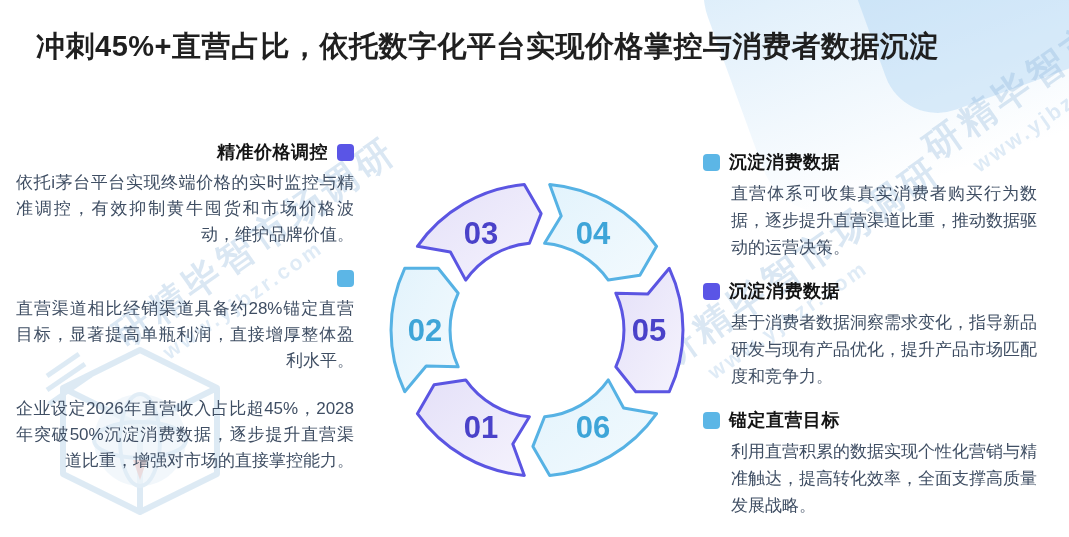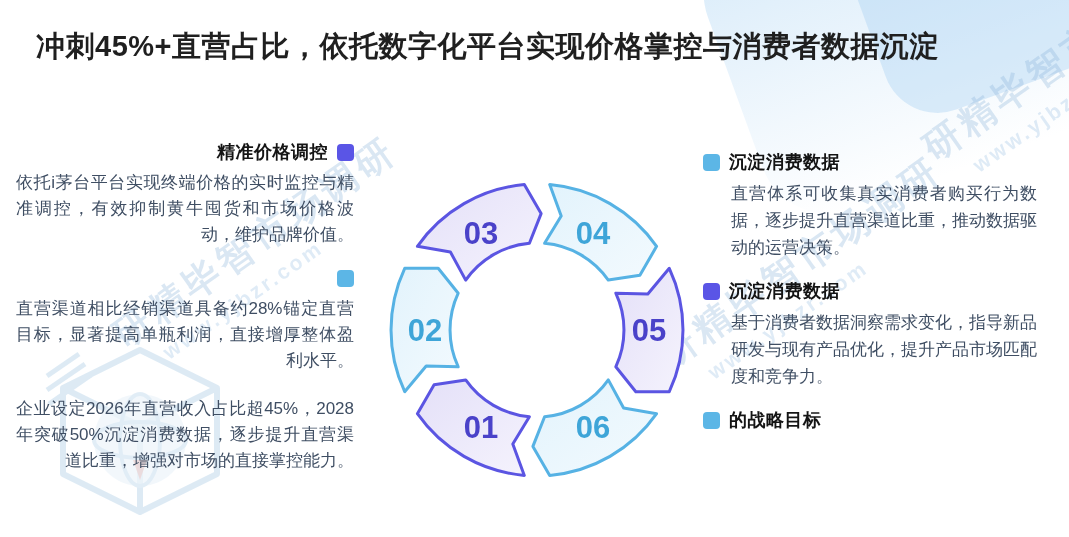--- a/index.html
+++ b/index.html
@@ -116,22 +116,23 @@
     <section class="sec sec2">
       <div class="hdr">
         <span class="sq" data-accent="purple"></span>
         <span class="hdr-title">沉淀消费数据</span>
       </div>
       <p class="body-text">基于消费者数据洞察需求变化，指导新品研发与现有产品优化，提升产品市场匹配度和竞争力。</p>
     </section>
     <section class="sec sec3">
       <div class="hdr">
         <span class="sq" data-accent="blue"></span>
-        <span class="hdr-title">的战略目标</span>
+        <span class="hdr-title">锚定直营目标</span>
       </div>
+      <p class="body-text">利用直营积累的数据实现个性化营销与精准触达，提高转化效率，全面支撑高质量发展战略。</p>
     </section>
   </div>
 
   <svg id="cycle-svg" class="cycle" width="306" height="308" viewBox="0 0 306 308">
       <defs>
         <linearGradient id="gp" x1="0" y1="0" x2="1" y2="1">
           <stop offset="0" stop-color="#e4e0f8"></stop>
           <stop offset="1" stop-color="#f5f3fd"></stop>
         </linearGradient>
         <linearGradient id="gb" x1="0" y1="0" x2="1" y2="1">

